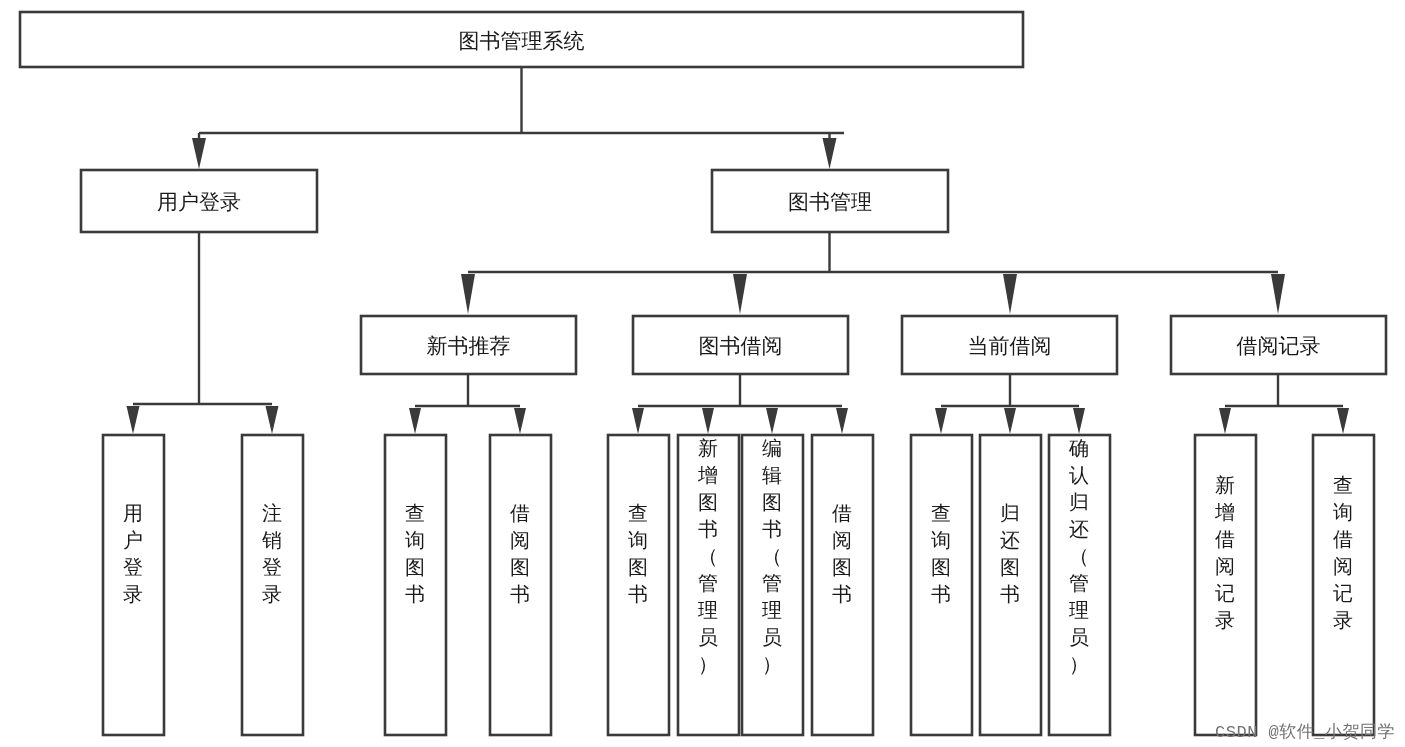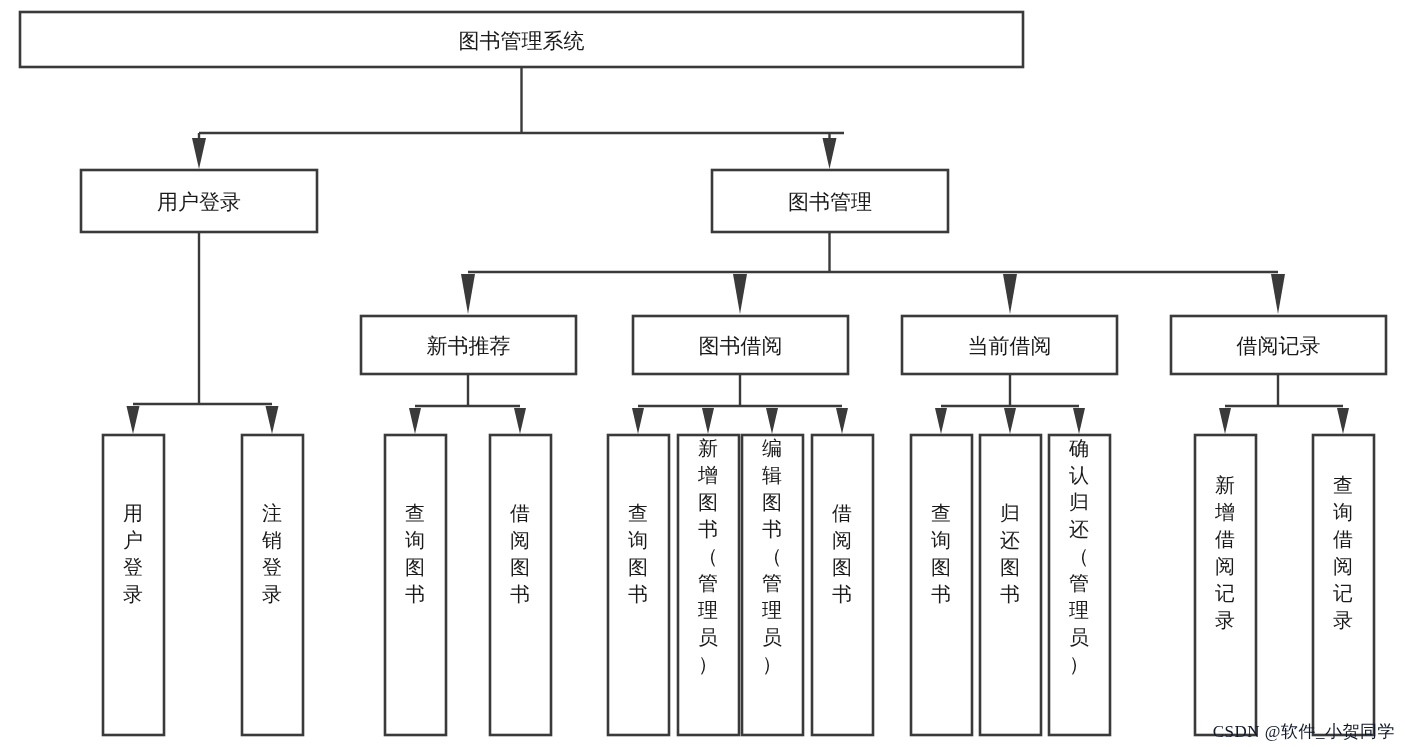--- a/index.html
+++ b/index.html
@@ -47,23 +47,23 @@
   .node-label-v {
     font-family: "DejaVu Sans", "Liberation Sans", sans-serif;
     font-size: 20px;
     fill: #1a1a1a;
     text-anchor: middle;
   }
   .watermark {
     position: absolute;
     right: 10px;
     bottom: 4px;
-    font-family: Liberation Serif, serif;
+    font-family: Liberation Mono, monospace;
     font-size: 17px;
-    color: #0f172a;
+    color: #737373;
     letter-spacing: 0.5px;
     pointer-events: none;
     user-select: none;
   }
 </style>
 </head>
 <body>
 
 <svg id="diagram" viewBox="0 0 1405 747" xmlns="http://www.w3.org/2000/svg">
 

